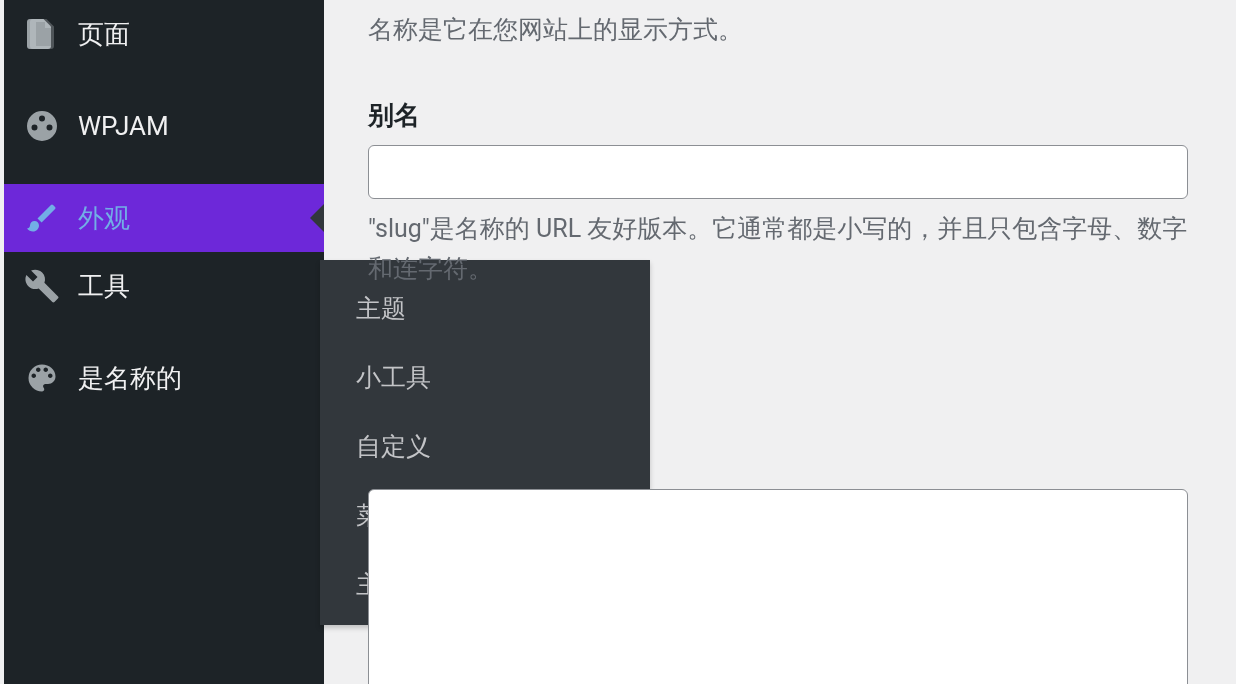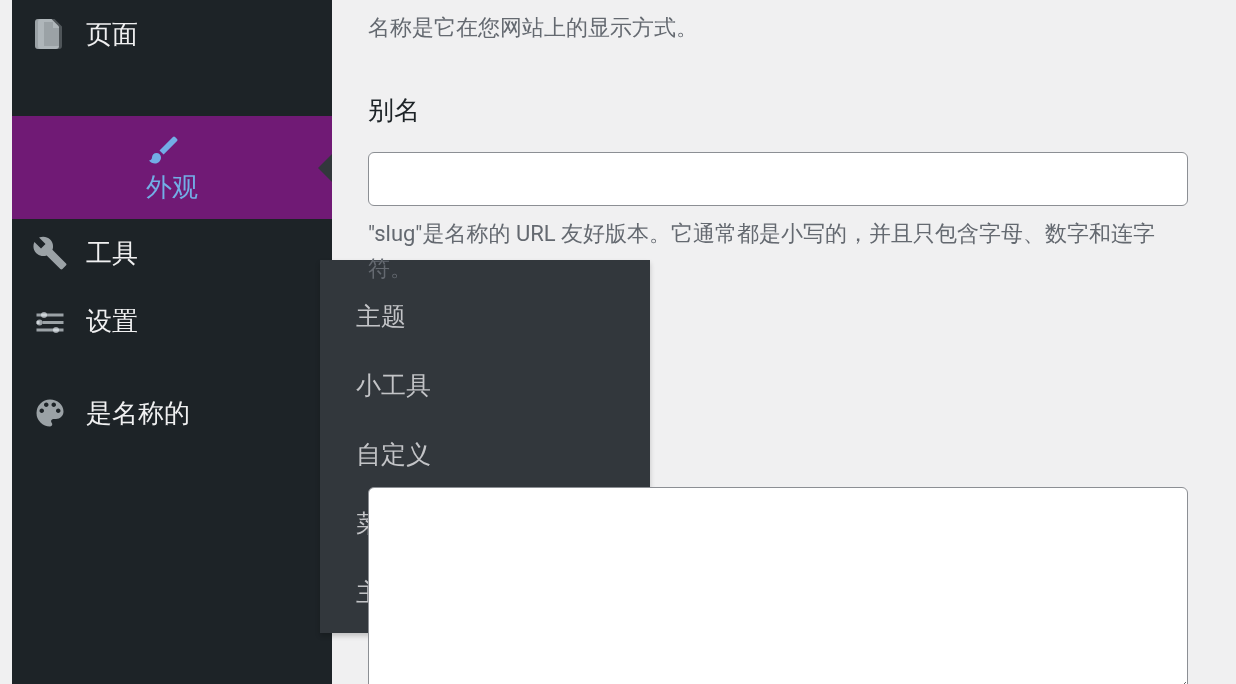--- a/index.html
+++ b/index.html
@@ -13,36 +13,35 @@
       width: 1236px;
       height: 684px;
       overflow: hidden;
       position: relative;
     }
     .sidebar {
       width: 320px;
       height: 100%;
       background: #1d2327;
       position: absolute;
-      left: 12px;
+      left: 4px;
       top: 0;
     }
     .sidebar-item {
       display: flex;
       align-items: center;
       padding: 14px 18px;
       color: #f0f0f1;
       cursor: pointer;
       font-size: 26px;
       position: relative;
     }
     .sidebar-item.active {
-      background: #701a75;
+      background: #6d28d9;
       color: #72aee6;
-      flex-direction: column;
     }
     .sidebar-item.active::after {
       content: "";
       position: absolute;
       right: 0;
       top: 50%;
       transform: translateY(-50%);
       width: 0;
       height: 0;
       border-top: 14px solid transparent;
@@ -72,46 +71,46 @@
       background: #32373c;
       box-shadow: 0 3px 5px rgba(0,0,0,0.2);
     }
     .submenu-item {
       padding: 18px 36px;
       color: #c3c4c7;
       font-size: 25px;
       cursor: pointer;
     }
     .submenu-item:first-child {
-      padding-top: 24px;
-      margin-top: 16px;
+      padding-top: 32px;
     }
     .submenu-item:last-child {
       padding-bottom: 24px;
     }
     .main-content {
       position: absolute;
       left: 320px;
       top: 0;
       right: 0;
       padding: 0 48px;
     }
     .help-text {
       color: #646970;
-      font-size: 22px;
+      font-size: 25px;
       line-height: 1.6;
       margin-top: 10px;
       margin-bottom: 10px;
     }
     .field-label {
       color: #1d2327;
       font-size: 26px;
       margin-top: 48px;
-      margin-bottom: 24px;
+      margin-bottom: 12px;
       display: block;
+      font-weight: bold;
     }
     .text-input {
       width: 100%;
       height: 54px;
       border: 1px solid #8c8f94;
       border-radius: 6px;
       background: #fff;
       font-size: 24px;
       padding: 0 12px;
     }
@@ -137,47 +136,44 @@
   <div class="sidebar-item">
     <span class="icon">
       <svg viewBox="0 0 24 24" fill="currentColor">
           <path d="M6 2h9l5 5v13a2 2 0 01-2 2H6a2 2 0 01-2-2V4a2 2 0 012-2zm2 2v16h10V8h-4V4H8z" opacity="0.4"></path>
           <path d="M4 2h9l5 5v13a2 2 0 01-2 2H4a2 2 0 01-2-2V4a2 2 0 012-2z"></path>
         </svg>
     </span>
     <span>页面</span>
   </div>
   <div class="sidebar-separator"></div>
+  <div class="sidebar-item">
+    <span class="icon">
+      <svg viewBox="0 0 24 24" fill="currentColor">
+          <path d="M12 2a10 10 0 00-10 10 10 10 0 0010 10 10 10 0 0010-10A10 10 0 0012 2zm0 3a2 2 0 110 4 2 2 0 010-4zm-5 6a2 2 0 110 4 2 2 0 010-4zm10 0a2 2 0 110 4 2 2 0 010-4zm-5 3l3-5-5 3a2 2 0 002 2z"></path>
+        </svg>
+    </span>
+    <span>WPJAM</span>
+  </div>
   <div class="sidebar-separator"></div>
   <div class="sidebar-item active">
     <span class="icon">
       <svg viewBox="0 0 24 24" fill="currentColor">
           <path d="M7 14c-1.66 0-3 1.34-3 3 0 1.31-1.16 2-2 2 .92 1.22 2.49 2 4 2 2.21 0 4-1.79 4-4 0-1.66-1.34-3-3-3zm13.71-9.37l-1.34-1.34a.996.996 0 00-1.41 0L9 12.25 11.75 15l8.96-8.96a.996.996 0 000-1.41z"></path>
         </svg>
     </span>
     <span>外观</span>
   </div>
   <div class="sidebar-item">
     <span class="icon">
       <svg viewBox="0 0 24 24" fill="currentColor">
           <path d="M22.7 19l-9.1-9.1c.9-2.3.4-5-1.5-6.9-2-2-5-2.4-7.4-1.3L9 6 6 9 1.6 4.7C.4 7.1.9 10.1 2.9 12.1c1.9 1.9 4.6 2.4 6.9 1.5l9.1 9.1c.4.4 1 .4 1.4 0l2.3-2.3c.5-.4.5-1.1.1-1.4z"></path>
         </svg>
     </span>
     <span>工具</span>
-  </div>
-  <div class="sidebar-item">
-    <span class="icon">
-      <svg viewBox="0 0 24 24" fill="currentColor">
-          <path d="M3 17v2h18v-2H3zm0-5h2v2H3v-2zm4 0h14v2H7v-2zM3 7v2h18V7H3z"></path>
-          <circle cx="8" cy="8" r="2"></circle>
-          <circle cx="16" cy="18" r="2"></circle>
-          <circle cx="5" cy="13" r="2"></circle>
-        </svg>
-    </span>
-    <span>设置</span>
   </div>
   <div class="sidebar-separator"></div>
   <div class="sidebar-item">
     <span class="icon">
       <svg viewBox="0 0 24 24" fill="currentColor">
           <path d="M12 3a9 9 0 000 18c.83 0 1.5-.67 1.5-1.5 0-.39-.15-.74-.39-1.01-.23-.26-.38-.61-.38-.99 0-.83.67-1.5 1.5-1.5H16c2.76 0 5-2.24 5-5 0-4.42-4.03-8-9-8zm-5.5 9c-.83 0-1.5-.67-1.5-1.5S5.67 9 6.5 9 8 9.67 8 10.5 7.33 12 6.5 12zm3-4C8.67 8 8 7.33 8 6.5S8.67 5 9.5 5s1.5.67 1.5 1.5S10.33 8 9.5 8zm5 0c-.83 0-1.5-.67-1.5-1.5S13.67 5 14.5 5s1.5.67 1.5 1.5S15.33 8 14.5 8zm3 4c-.83 0-1.5-.67-1.5-1.5S16.67 9 17.5 9s1.5.67 1.5 1.5-.67 1.5-1.5 1.5z"></path>
         </svg>
     </span>
     <span>是名称的</span>
   </div>

